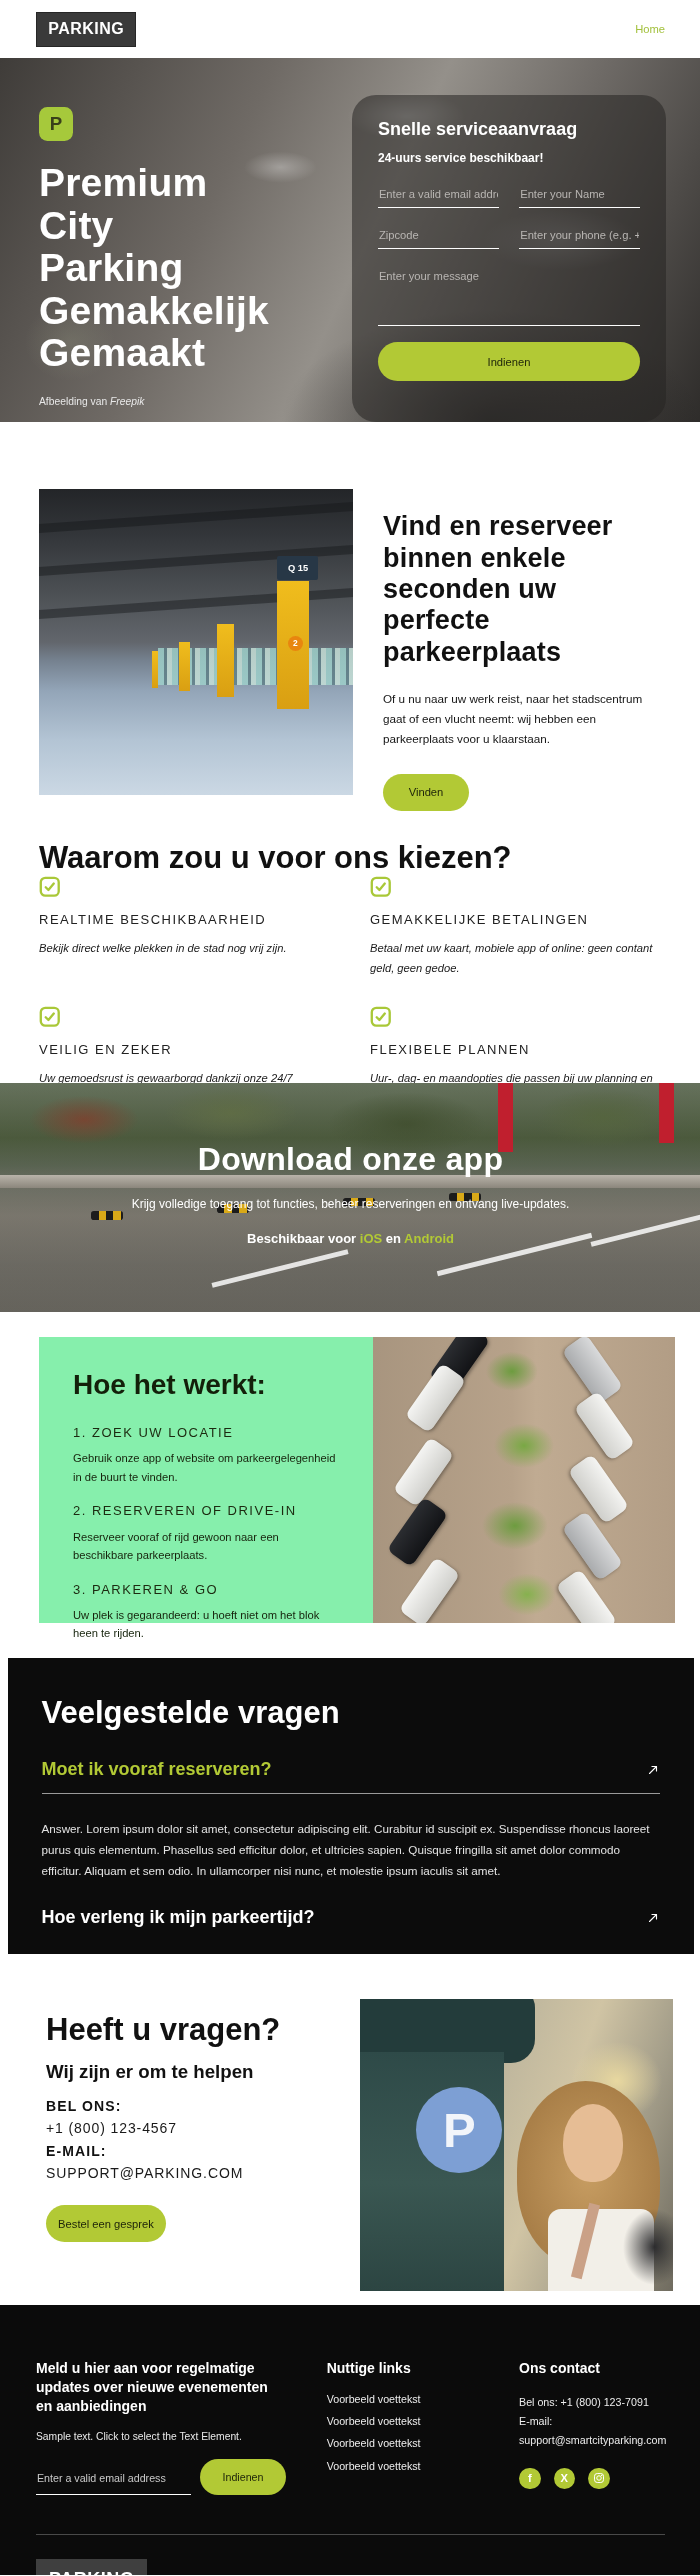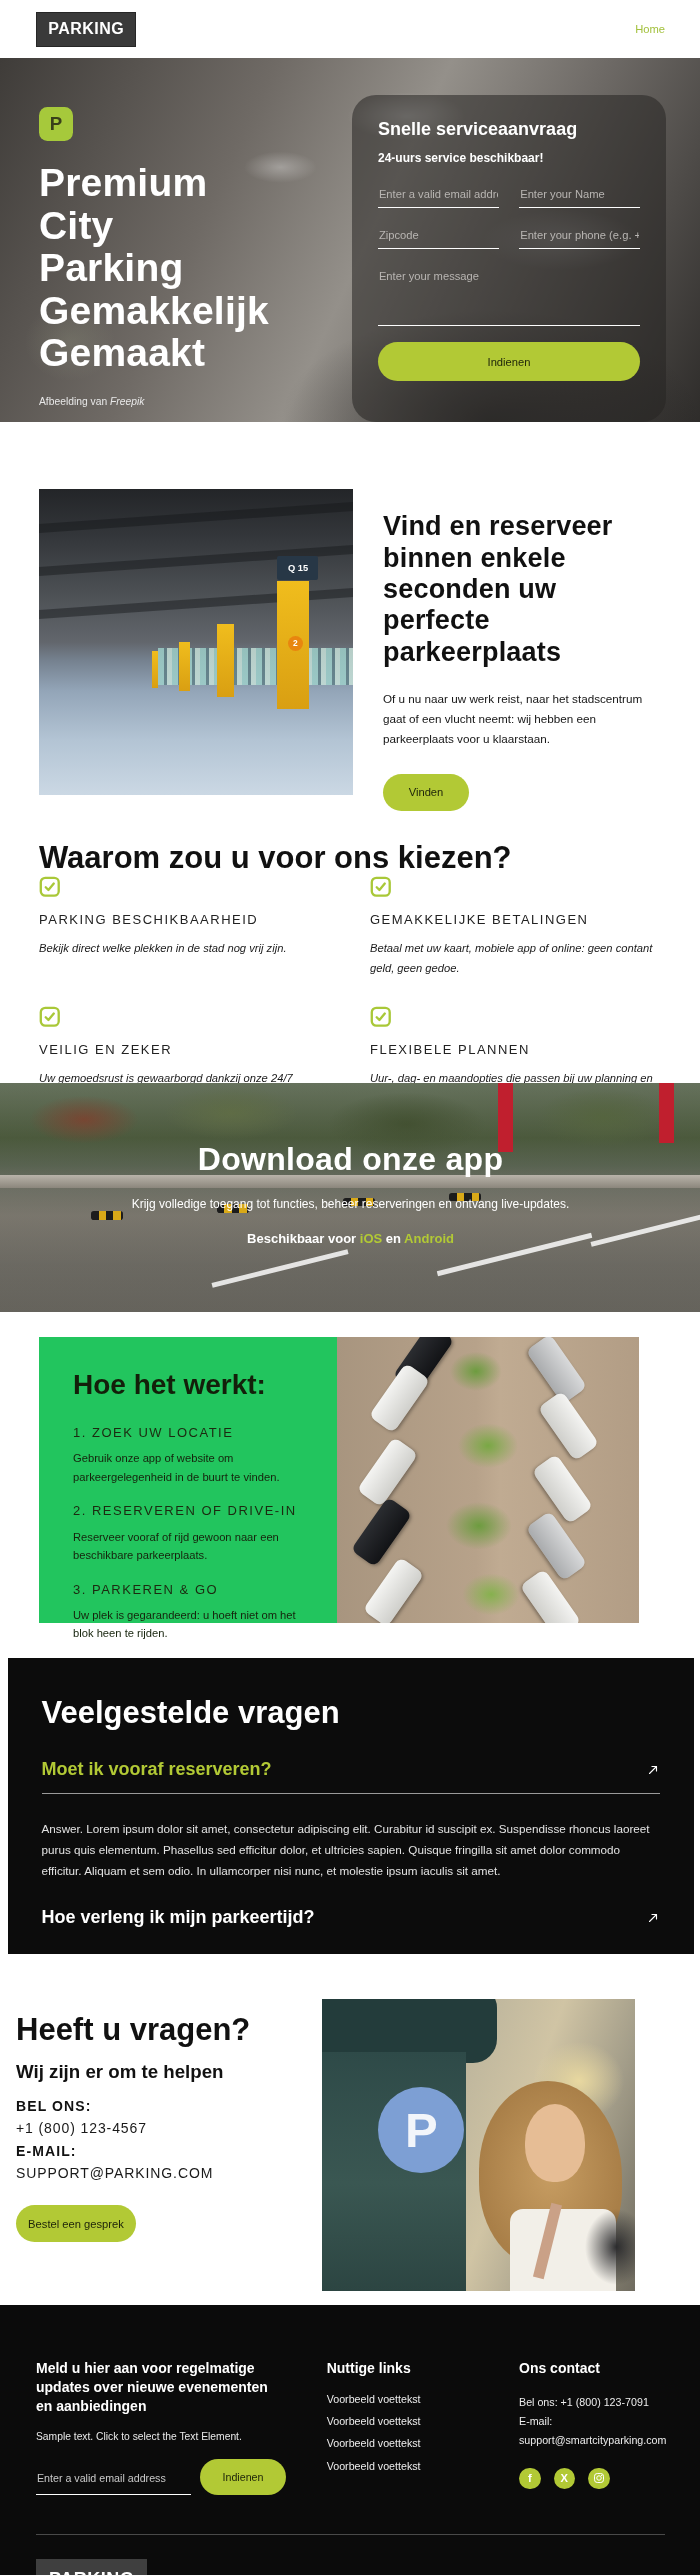--- a/index.html
+++ b/index.html
@@ -80,21 +80,21 @@
   .curb{position:absolute;left:0;top:40%;width:100%;height:13px;background:linear-gradient(180deg,#b9b4aa,#8b867c);}
   .pline{position:absolute;height:4.7px;background:rgba(250,250,250,.85);transform:rotate(-14deg);}
   .stopblock{position:absolute;width:32px;height:8.4px;border-radius:2.8px;background:repeating-linear-gradient(90deg,#1c1c1c 0 7.5px,#d9a918 7.5px 15px);}
   .app-inner{position:relative;padding-top:58px;}
   .app-title{font-size:32px;font-weight:600;letter-spacing:0.3px;margin-bottom:18.7px;}
   .app-body{font-size:12px;margin-bottom:20.6px;}
   .app-avail{font-size:13px;font-weight:800;}
   .green-txt{color:var(--accent);}
   
   .how{height:346px;padding:25px 35px 0 39px;background:#fff;display:flex;}
-  .how-panel{width:298px;height:286px;background:#22c55e;padding:32px 34px 16px;flex:none;}
+  .how-panel{width:334px;height:286px;background:#86efac;padding:32px 34px 16px;flex:none;}
   .how-title{font-size:28px;font-weight:600;color:#13200a;margin-bottom:24px;}
   .step-title{font-size:13px;letter-spacing:1.5px;font-weight:500;color:#1c2a10;margin-bottom:9.3px;}
   .step-body{font-size:11.2px;line-height:1.65;color:#16230c;margin-bottom:17px;}
   .img-aerial{position:relative;width:302px;height:286px;overflow:hidden;flex:none;
     background:
       radial-gradient(37px 28px at 46% 12%,#6d9c3f,transparent 70%),
       radial-gradient(43px 32px at 50% 38%,#79a844,transparent 70%),
       radial-gradient(47px 34px at 47% 66%,#6d9c3f,transparent 70%),
       radial-gradient(41px 30px at 51% 90%,#86b14e,transparent 70%),
       linear-gradient(90deg,#a8957f 0%,#b7a28a 46%,#c0ab92 54%,#b29d85 100%);}
@@ -107,21 +107,21 @@
   .faq-title{color:#fff;font-size:31px;font-weight:600;margin-bottom:28px;}
   .faq-q{display:flex;align-items:center;justify-content:space-between;cursor:pointer;}
   .faq-q .q{font-size:18px;font-weight:800;color:#fff;}
   .faq-q.open .q{color:var(--accent);}
   .faq-hr{border:0;border-top:0.9px solid #9a9a9a;margin:13px 0 0;}
   .faq-hr.dim{border-top-color:#6b6b6b;}
   .faq-answer{color:#e3e3e3;font-size:11.7px;line-height:1.8;margin:24px 0 26px;}
   .faq-q + .faq-q{margin-top:24px;}
   .arrow-ic{width:14px;height:14px;flex:none;}
   
-  .contact{height:351px;padding:45px 35px 0 16px;background:#fff;display:flex;gap:26px;}
+  .contact{height:351px;padding:45px 35px 0 46px;background:#fff;display:flex;gap:34px;}
   .contact-left{width:280px;flex:none;padding-top:13px;}
   .contact-title{font-size:31px;font-weight:700;margin-bottom:13px;}
   .contact-sub{font-size:18.7px;font-weight:600;margin-bottom:15px;}
   .contact-body{font-size:11.7px;line-height:1.75;color:#151515;margin-bottom:17px;}
   .c-label{font-size:14px;font-weight:800;letter-spacing:1.1px;margin-top:5.6px;}
   .c-value{font-size:14px;letter-spacing:0.9px;color:#1a1a1a;margin:5.6px 0 7.5px;}
   .contact-btn{width:120px;height:37px;margin-top:17px;}
   .img-meter{position:relative;width:313px;height:292px;overflow:hidden;flex:none;
     background:
       radial-gradient(65px 56px at 82% 28%,#e8d8a0,transparent 70%),
@@ -214,21 +214,21 @@
 </section>
 
 <section class="why">
   <h2 class="why-title">Waarom zou u voor ons kiezen?</h2>
   <div class="features">
     <div class="feat">
       <svg class="chk" viewBox="0 0 24 24">
           <rect x="2" y="2" width="20" height="20" rx="5" fill="none" stroke="#a9c838" stroke-width="2.6"></rect>
           <path d="M7.5 12.6l3 3 6-7.2" fill="none" stroke="#a9c838" stroke-width="2.6" stroke-linecap="round" stroke-linejoin="round"></path>
         </svg>
-      <div class="feat-title">PARKING BESCHIKBAARHEID</div>
+      <div class="feat-title">REALTIME BESCHIKBAARHEID</div>
       <div class="feat-body">Bekijk direct welke plekken in de stad nog vrij zijn.</div>
     </div>
     <div class="feat">
       <svg class="chk" viewBox="0 0 24 24">
           <rect x="2" y="2" width="20" height="20" rx="5" fill="none" stroke="#a9c838" stroke-width="2.6"></rect>
           <path d="M7.5 12.6l3 3 6-7.2" fill="none" stroke="#a9c838" stroke-width="2.6" stroke-linecap="round" stroke-linejoin="round"></path>
         </svg>
       <div class="feat-title">GEMAKKELIJKE BETALINGEN</div>
       <div class="feat-body">Betaal met uw kaart, mobiele app of online: geen contant geld, geen gedoe.</div>
     </div>

